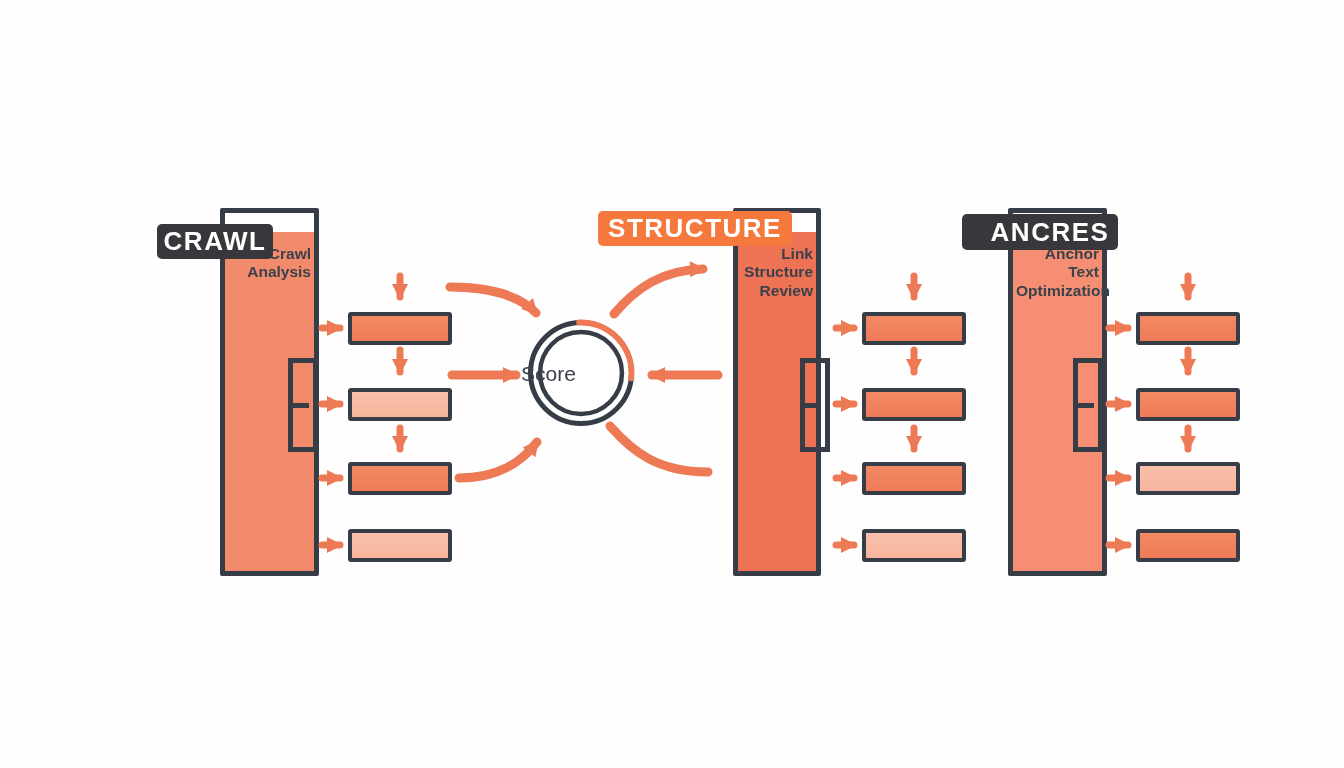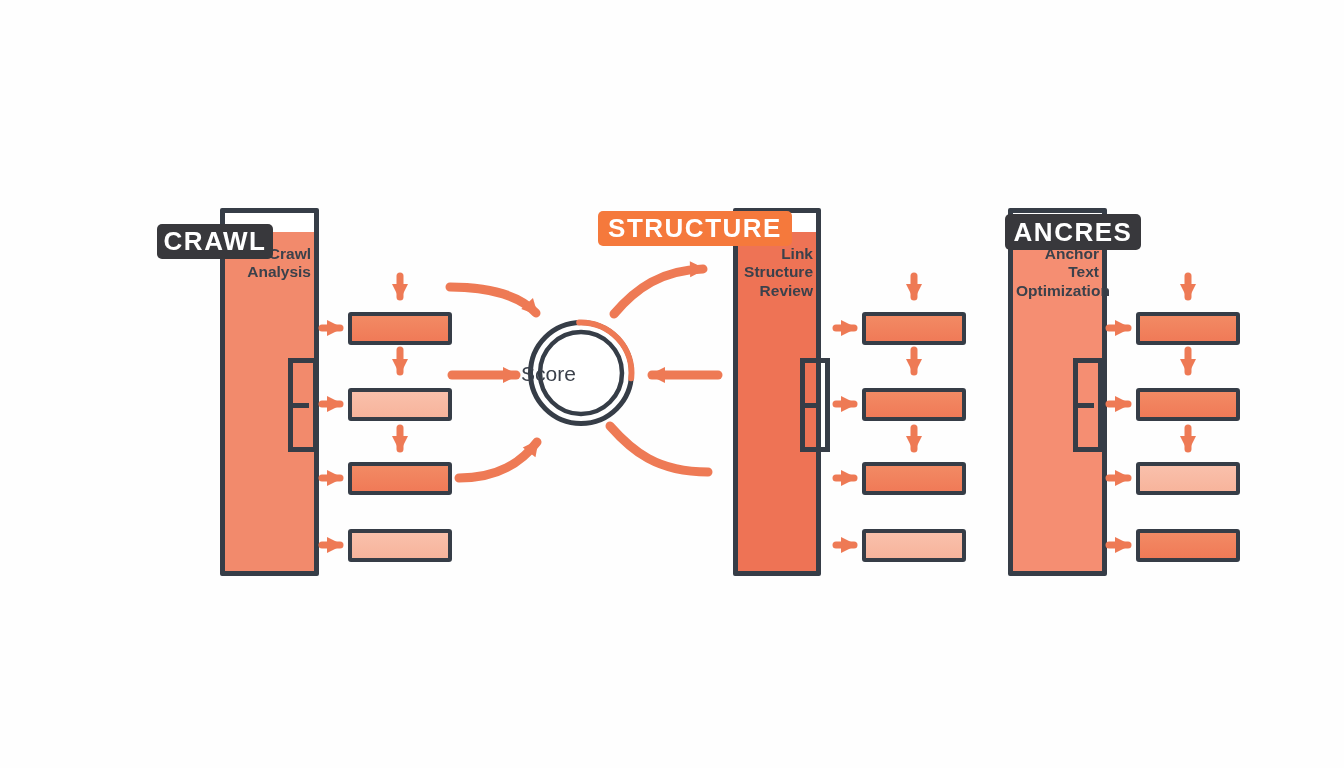--- a/index.html
+++ b/index.html
@@ -56,21 +56,21 @@
   #tick-ancres{left:1073px;}
 
   .badge{
     position:absolute;z-index:6;display:flex;align-items:center;justify-content:center;
     color:#ffffff;font-weight:bold;font-size:26px;letter-spacing:1.5px;border-radius:5px;
   }
   .badge-dark{background:var(--badge-dark);}
   .badge-orange{background:var(--badge-orange);}
   #badge-crawl{left:157px;top:212px;width:116px;height:35px;margin-top:12px;}
   #badge-structure{left:557px;top:211px;width:194px;height:35px;margin-left:41px;}
-  #badge-ancres{left:1005px;top:214px;width:136px;height:36px;}
+  #badge-ancres{left:962px;top:214px;width:136px;height:36px;padding-left:20px;}
 
   .boxes{position:absolute;left:0;top:0;width:0;height:0;z-index:2;}
   .box{
     position:absolute;width:104px;height:33px;box-sizing:border-box;
     border:4px solid var(--outline);border-radius:3px;
   }
   .box.dark{background:linear-gradient(180deg,#f28a64,var(--box-dark));}
   .box.light{background:linear-gradient(180deg,#f9c0ab,var(--box-light));}
   .boxes-crawl .box{left:348px;}
   .boxes-structure .box{left:862px;}

